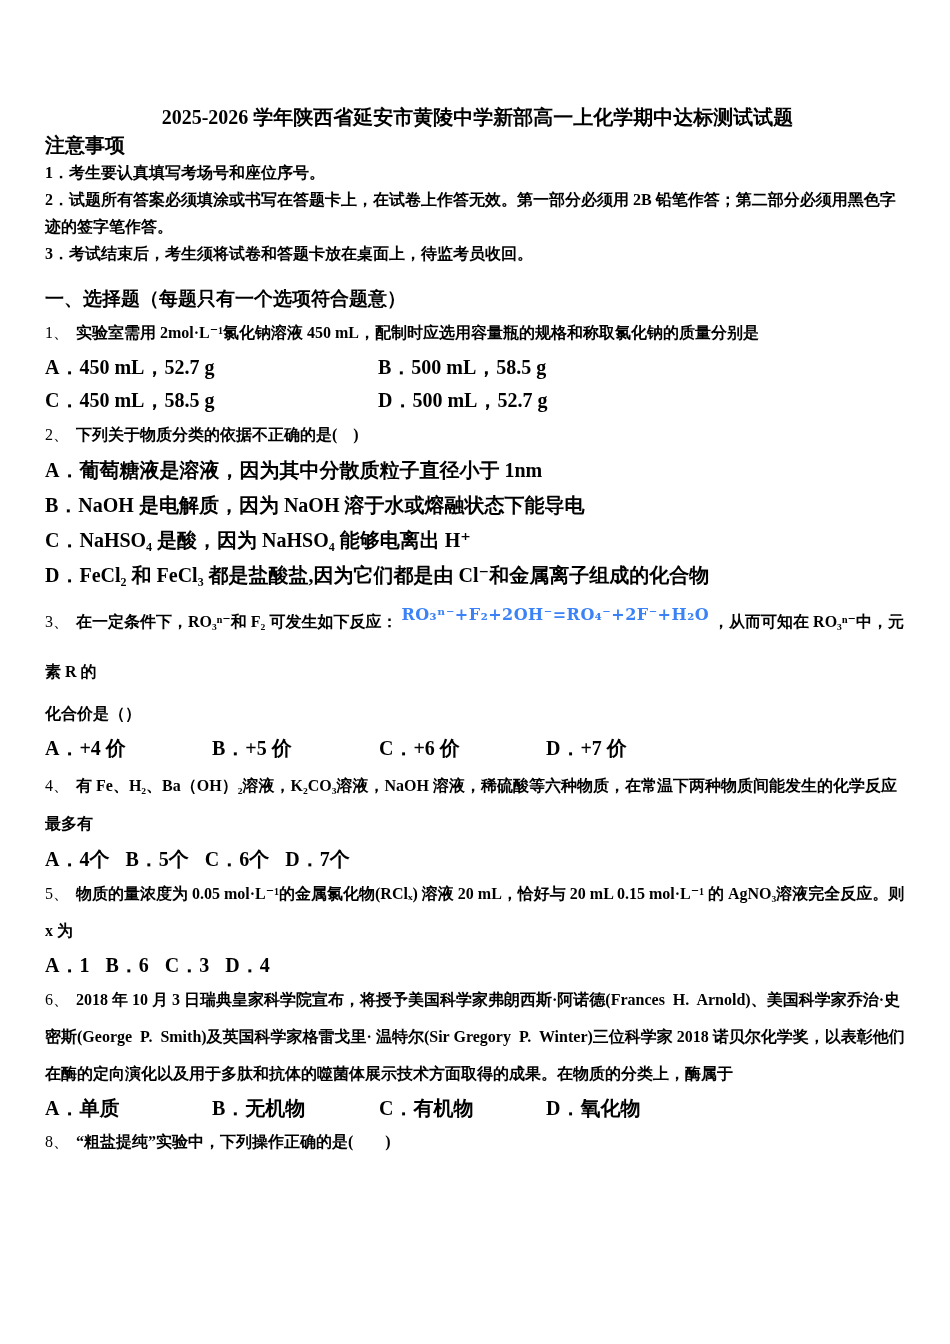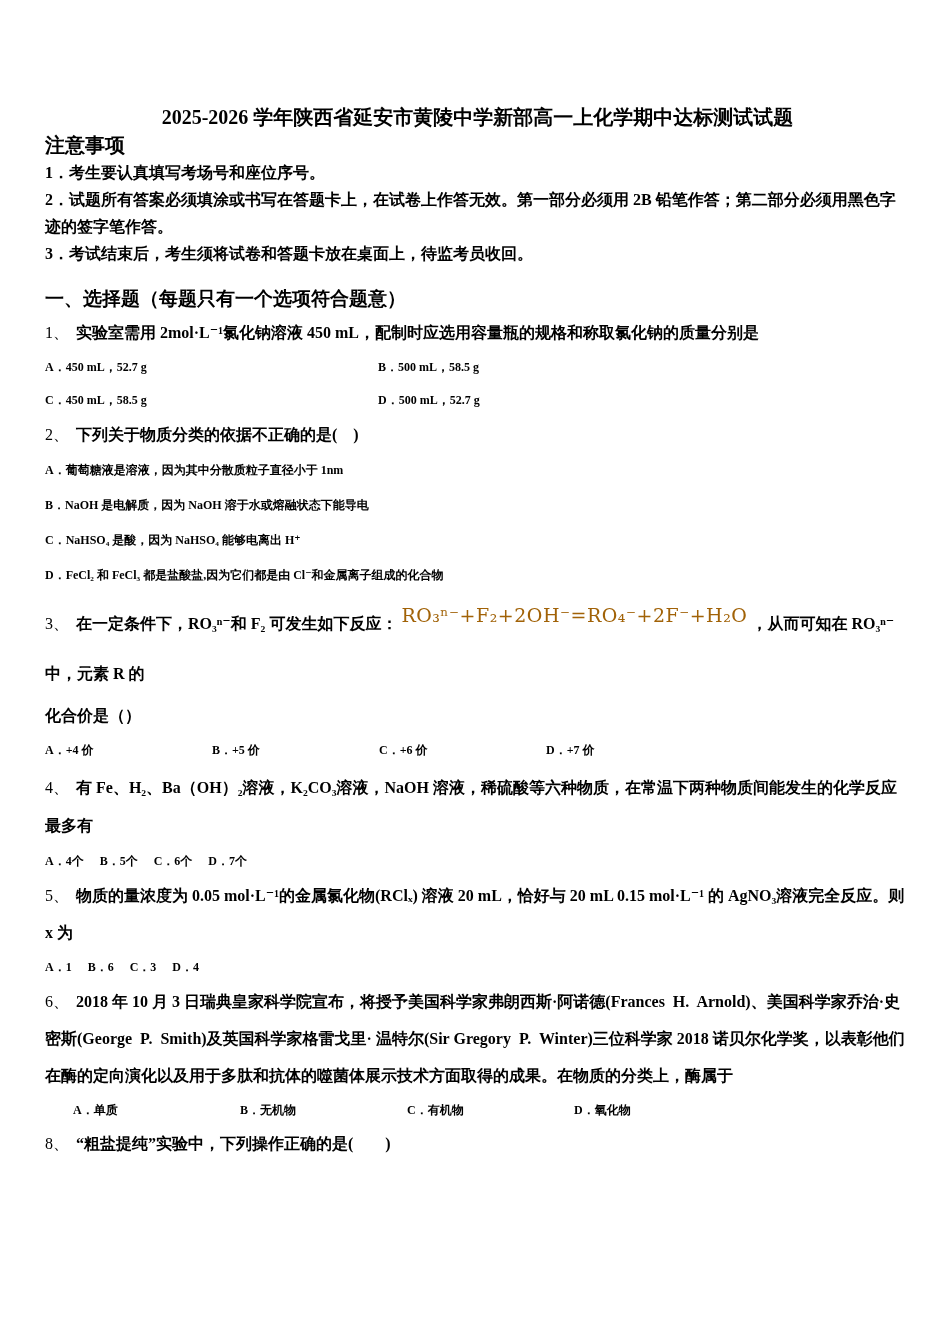--- a/index.html
+++ b/index.html
@@ -35,50 +35,50 @@
     font-size:19px;line-height:28px;font-weight:bold;
   }
   .q{
     font-size:16px;font-weight:bold;line-height:36px;
     white-space:pre-wrap;
   }
   .qnum{
     font-weight:400;
     margin-right:7px;
   }
-  .opts{font-size:12px;font-weight:bold;}
+  .opts{font-size:20px;font-weight:bold;}
   .opts .opt{display:inline-block;vertical-align:top;}
   .opts-2col{line-height:33px;}
   .opts-2col .opt{width:333px;}
   .opts-4col{line-height:34px;}
   .opts-4col .opt{width:167px;}
   .opts-list{line-height:35px;}
   .opts-list .opt{display:block;}
   .opts-inline{line-height:32px;}
   .opts-inline .opt{margin-right:16px;}
 
   
   .q1{margin-top:2px;}
   .q2-opts{line-height:35px;}
   .q3-line1{margin-top:4px;line-height:50px;}
   .q3-line2{line-height:34px;}
   .q3-opts{line-height:34px;}
   .q4{margin-top:2px;line-height:38px;}
   .q5{line-height:37px;}
   .q6{line-height:37px;}
-  .q6-opts{line-height:33px;margin-left:28px;}
+  .q6-opts{line-height:33px;}
   .q7{line-height:34px;}
   .q7-opts{line-height:34px;}
   .q8{line-height:34px;margin-top:0;}
 
   .equation{
     font-family:"DejaVu Serif","Liberation Serif",serif;
-    font-size:19px;
-    font-weight:400;
-    color:#a16207;
+    font-size:16px;
+    font-weight:700;
+    color:#3b82f6;
     letter-spacing:0.5px;
     display:inline-block;
     position:relative;
     top:-7px;
     margin:0 4px;
   }
 </style>
 </head>
 <body>
 

